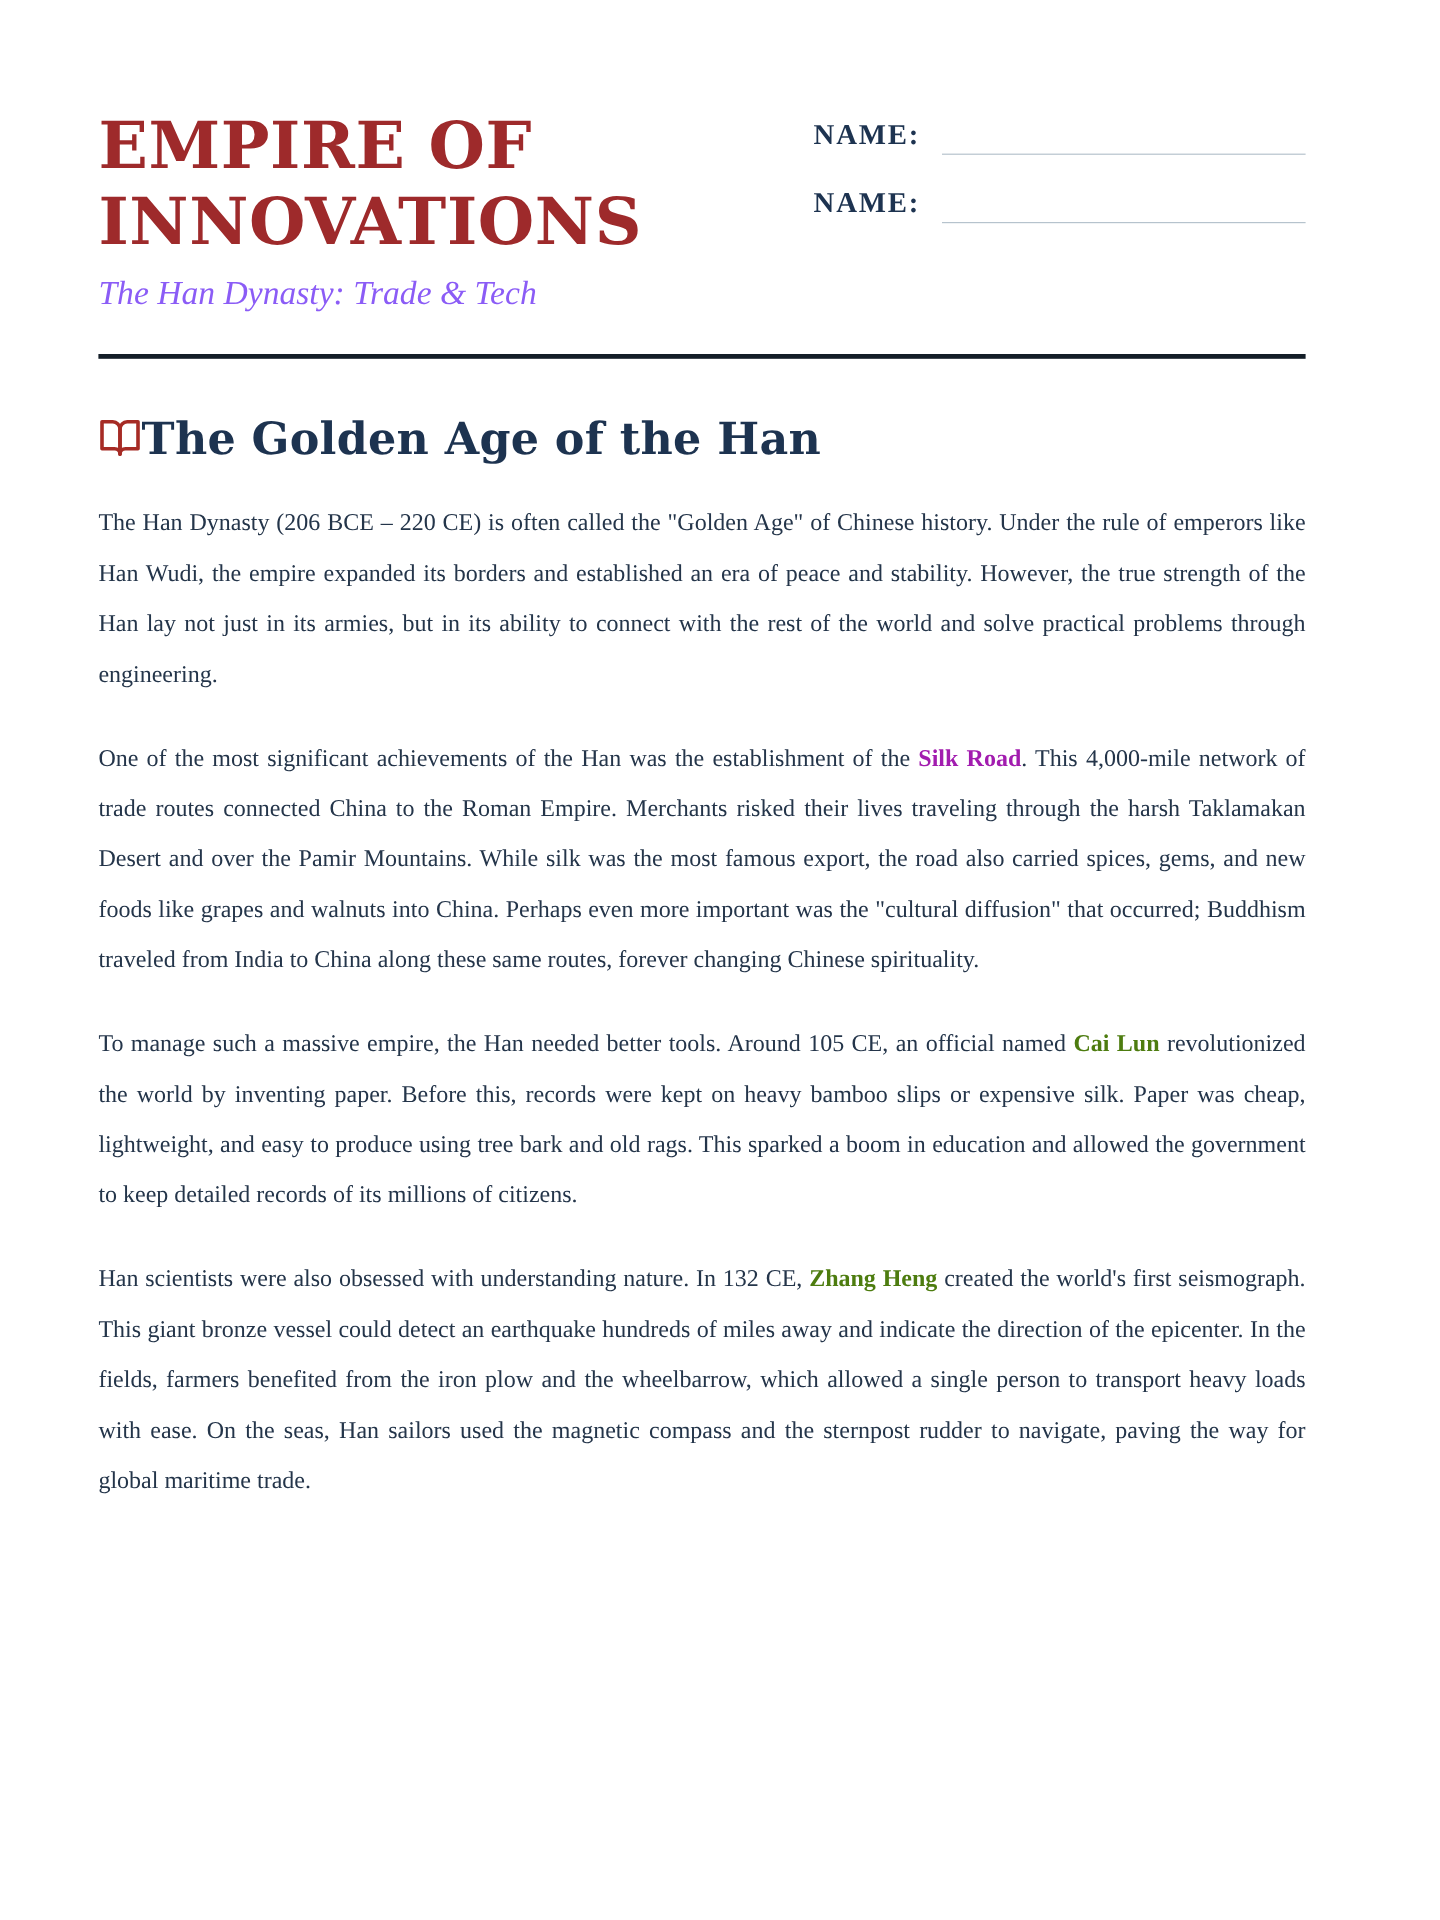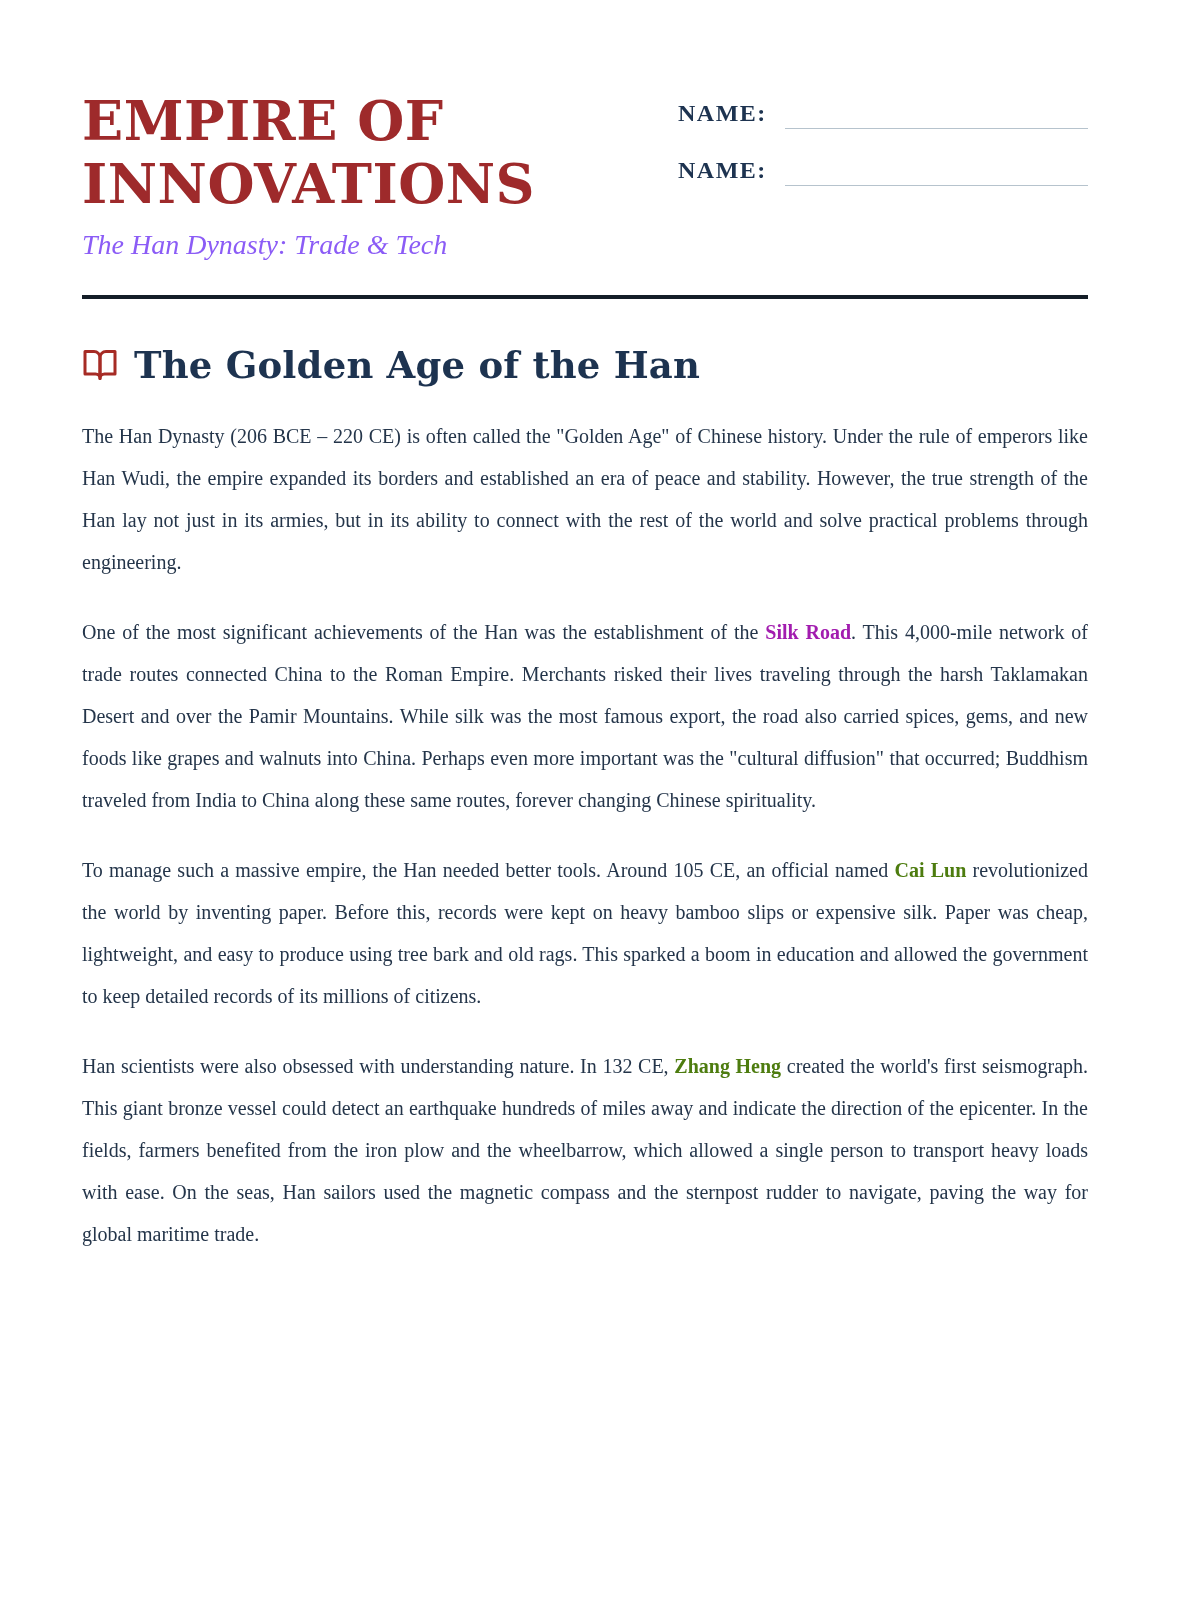--- a/index.html
+++ b/index.html
@@ -63,21 +63,20 @@
   .header-divider {
     margin-top: 34px;
     border: none;
     border-top: 4px solid #141e28;
   }
 
   
   .section-heading-row {
     display: flex;
     align-items: center;
-    gap: 16px;
     margin-top: 44px;
     text-align: center;
   }
   .book-icon {
     width: 36px;
     height: 36px;
     color: #a62b25;
     flex: 0 0 auto;
     display: inline-flex;
   }

